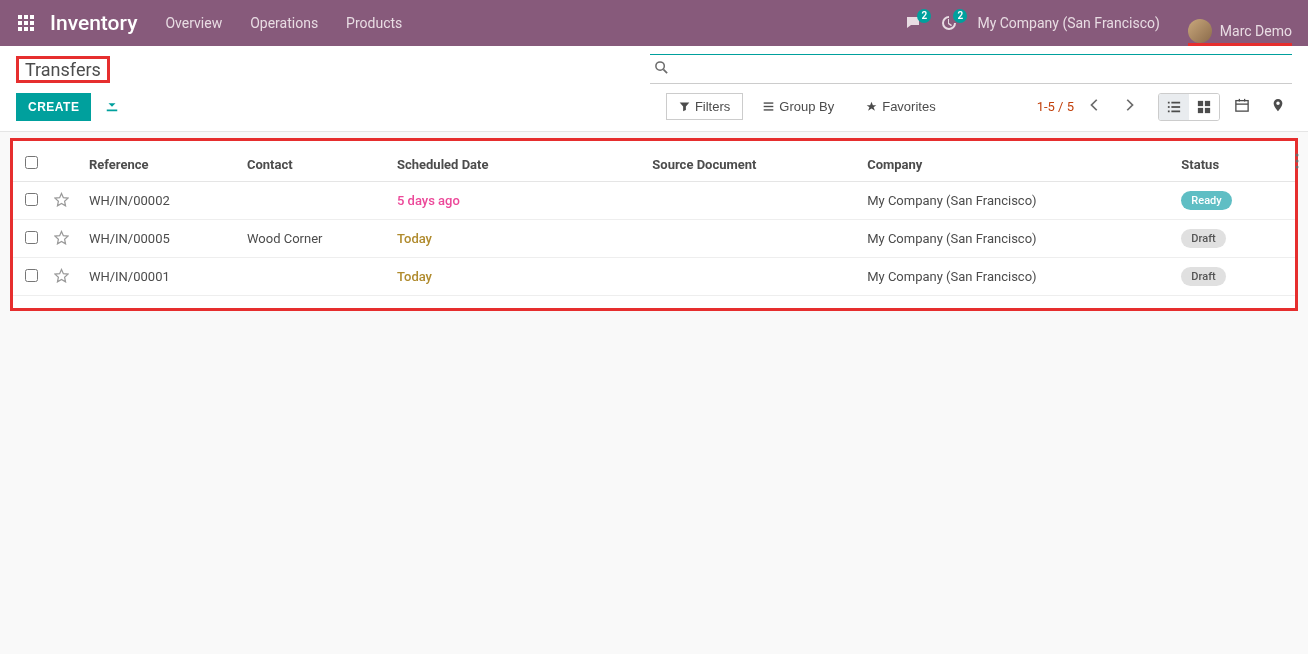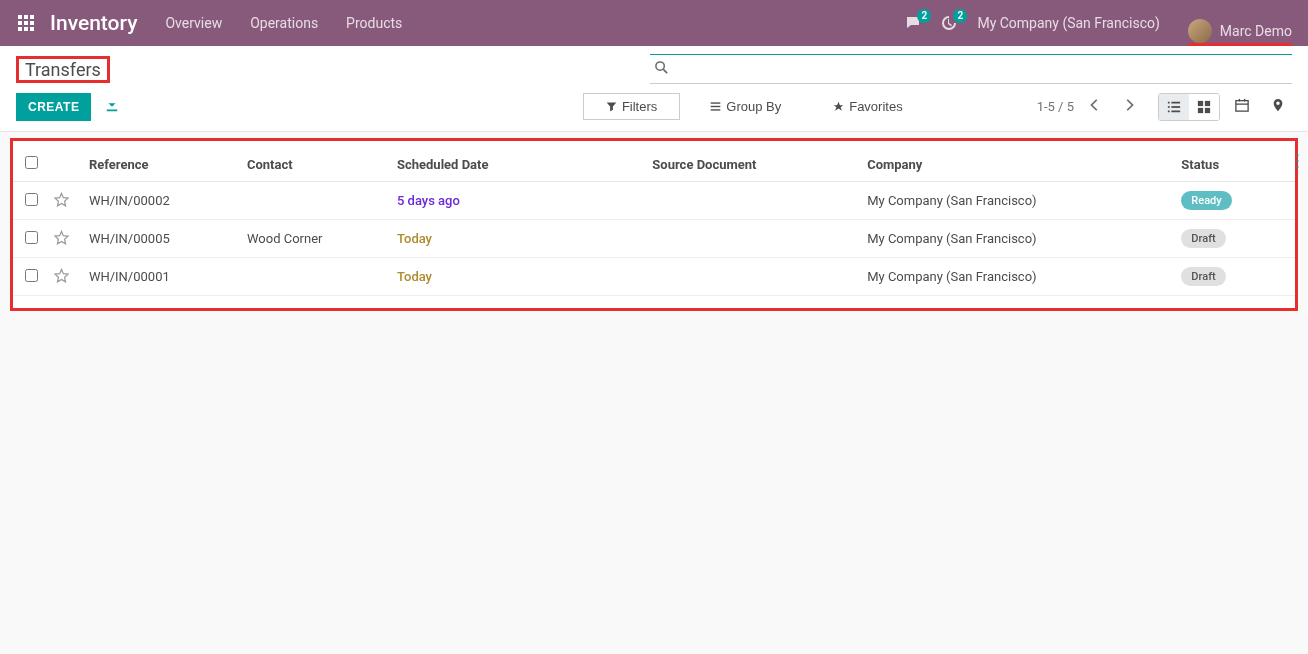--- a/index.html
+++ b/index.html
@@ -30,24 +30,24 @@
   .search-input { flex: 1; border: none; outline: none; font-size: 14px; color: #666; padding: 4px 2px; background: transparent; }
   .search-btn { background: none; border: none; cursor: pointer; padding: 4px; }
   .search-btn svg { fill: #6b6b6b; }
 
   .control-row2 { display: flex; align-items: center; }
   .create-btn { background: #00a09d; color: #fff; border: none; font-size: 12px; font-weight: 700; letter-spacing: .5px; padding: 7px 12px; cursor: pointer; }
   .import-btn { background: none; border: none; margin-left: 10px; cursor: pointer; padding: 4px; }
   .import-btn svg { fill: #00a09d; }
 
   .toolbar-right { margin-left: auto; display: flex; align-items: center; gap: 8px; }
-  .mini-btn { background: #fff; border: 1px solid #ccc; padding: 5px 22px; font-size: 13px; color: #4c4c4c; cursor: pointer; display: inline-flex; align-items: center; gap: 5px; }
+  .mini-btn { background: #fff; border: 1px solid #ccc; padding: 5px 12px; font-size: 13px; color: #4c4c4c; cursor: pointer; display: inline-flex; align-items: center; gap: 5px; }
   .mini-btn.plain { border: none; background: transparent; }
   .mini-btn svg { fill: #4c4c4c; width: 11px; height: 11px; }
-  .pager { font-size: 13px; color: #737373; margin-left: 104px; }
+  .pager { font-size: 13px; color: #c2410c; margin-left: 81px; }
   .pager-btn { background: none; border: none; cursor: pointer; padding: 4px 6px; }
   .pager-btn svg { fill: #6b6b6b; }
   .view-switch { display: flex; border: 1px solid #ccc; border-radius: 3px; overflow: hidden; margin-left: 8px; }
   .view-btn { background: #fff; border: none; padding: 6px 8px; cursor: pointer; display: flex; align-items: center; }
   .view-btn.active { background: #e9ecef; }
   .view-btn svg { fill: #4c4c4c; width: 14px; height: 14px; }
   .extra-view { background: none; border: none; padding: 6px 7px; cursor: pointer; }
   .extra-view svg { fill: #4c4c4c; width: 14px; height: 14px; }
 
   
@@ -58,21 +58,21 @@
   tbody tr { border-bottom: 1px solid #eee; }
   .col-check { width: 32px; padding-left: 12px; }
   .col-star { width: 34px; }
   .col-ref { width: 156px; }
   .col-contact { width: 148px; margin-left: 44px; }
   .col-date { width: 252px; }
   .col-source { width: 212px; }
   .col-company { width: 310px; }
   .col-status { width: 120px; }
   .star svg { fill: none; stroke: #999; stroke-width: 1.3px; }
-  .date-overdue { color: #6d28d9; font-weight: 500; }
+  .date-overdue { color: #ec4899; font-weight: 500; }
   .date-today { color: #b08b2e; font-weight: 500; }
   .tag { display: inline-block; font-size: 11px; padding: 3px 10px; border-radius: 10px; font-weight: 500; }
   .tag-ready { background: #5fbec4; color: #fff; }
   .tag-draft { background: #e0e0e0; color: #555; }
   .kebab { position: absolute; right: -4px; top: 12px; cursor: pointer; }
   .kebab svg { fill: #6b6b6b; }
   input[type=checkbox] { width: 13px; height: 13px; }
 </style>
 </head>
 <body>

